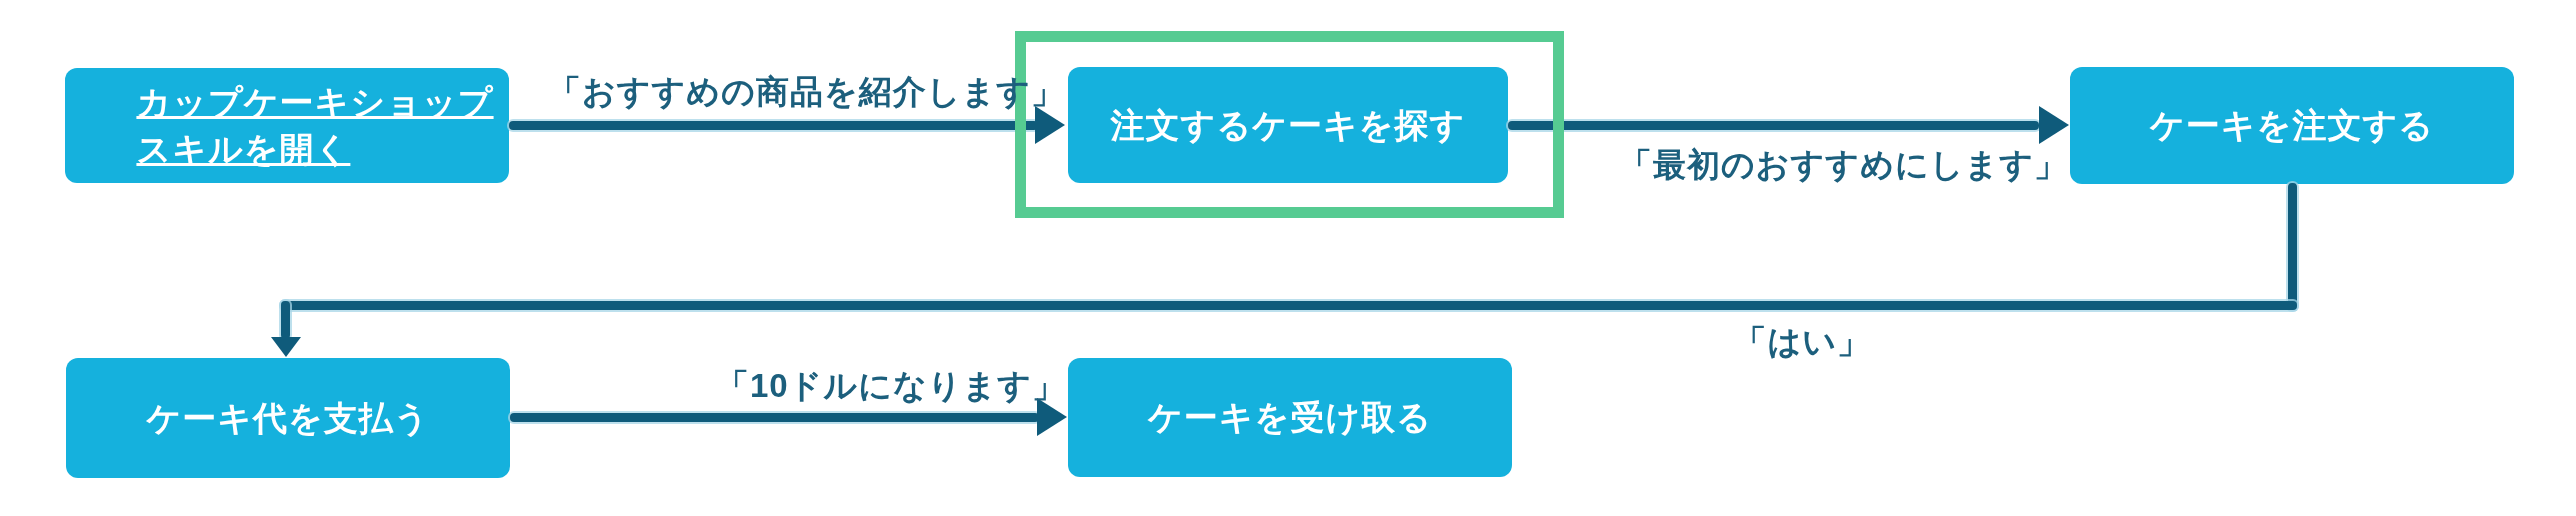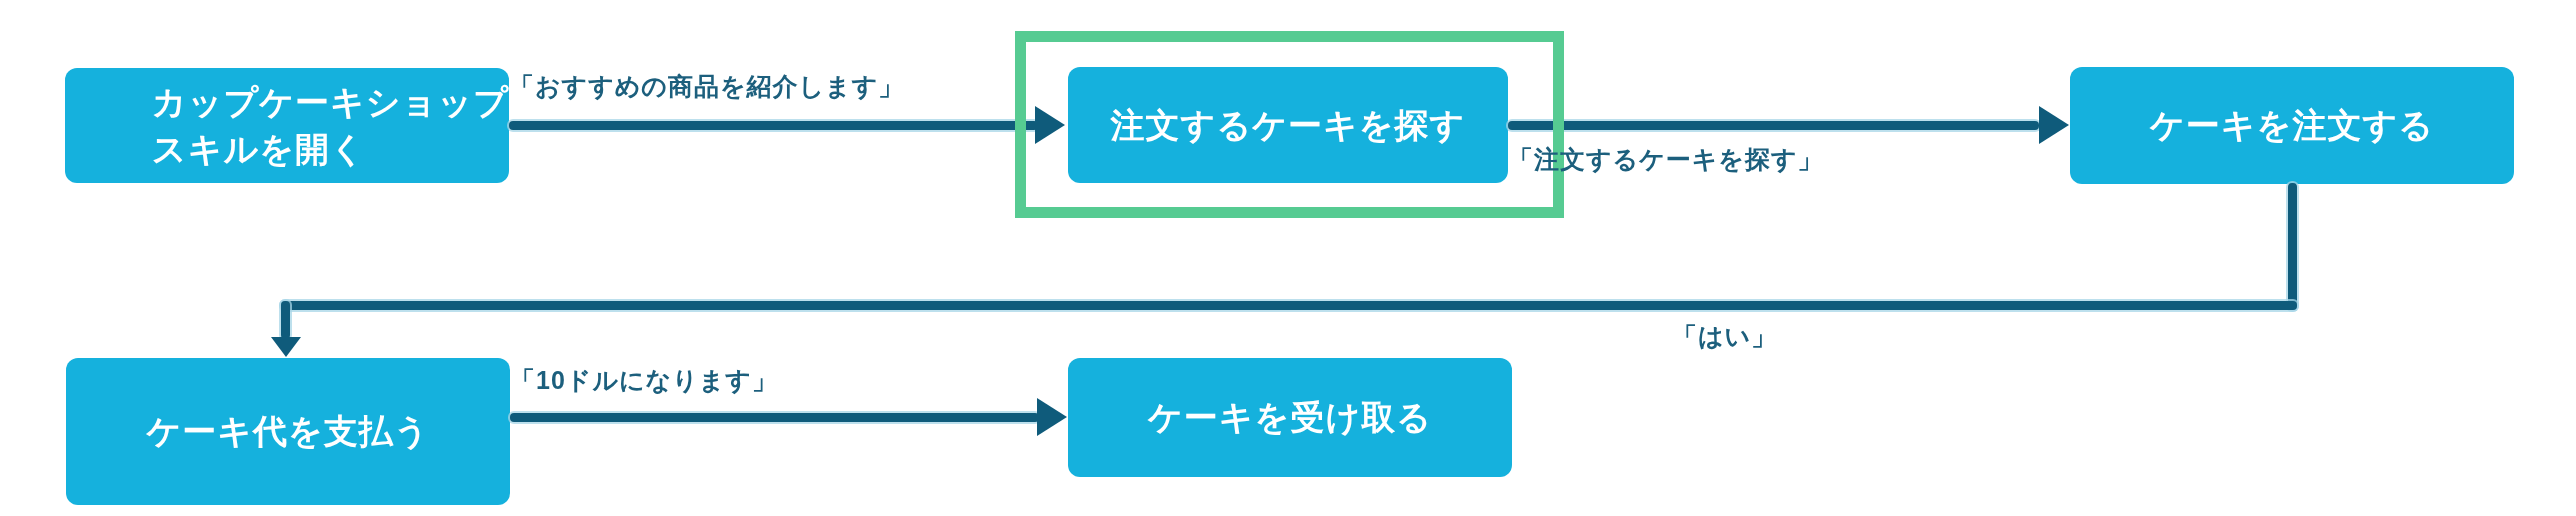--- a/index.html
+++ b/index.html
@@ -31,23 +31,24 @@
     font-size: 34px;
     font-weight: bold;
     display: flex;
     align-items: center;
     justify-content: center;
     text-align: center;
     letter-spacing: 1px;
     line-height: 47px;
   }
   .node.align-left {
-    justify-content: flex-end;
+    justify-content: center;
     text-align: left;
     padding-left: 56px;
+    text-decoration: underline;
   }
 
   .highlight-rect {
     position: absolute;
     border: 11px solid var(--highlight-border);
     background: transparent;
     z-index: 3;
     pointer-events: none;
   }
 
@@ -73,23 +74,23 @@
     width: 0; height: 0;
     border-left: 15px solid transparent;
     border-right: 15px solid transparent;
     border-top: 20px solid var(--connector);
     z-index: 4;
   }
 
   .edge-label {
     position: absolute;
     color: var(--label-text);
-    font-size: 25px;
+    font-size: 33px;
     font-weight: bold;
-    text-align: left;
+    text-align: right;
     white-space: nowrap;
     letter-spacing: 1px;
     z-index: 5;
   }
 </style>
 </head>
 <body>
 
 <div class="canvas">
 
@@ -117,31 +118,31 @@
   </div>
 
   <div class="node" style="left:2070px; top:67px; width:444px; height:117px;">
     <span>ケーキを注文する</span>
   </div>
 
   <div class="node" style="left:1068px; top:67px; width:440px; height:116px;">
     <span>注文するケーキを探す</span>
   </div>
 
-  <div class="node" style="left:66px; top:358px; width:444px; height:147px;">
+  <div class="node" style="left:66px; top:358px; width:444px; height:120px;">
     <span>ケーキ代を支払う</span>
   </div>
 
   <div class="node" style="left:1068px; top:358px; width:444px; height:119px;">
     <span>ケーキを受け取る</span>
   </div>
 
   <div class="edge-label" style="left:509px; top:70px; width:556px;">「おすすめの商品を紹介します」</div>
 
-  <div class="edge-label" style="left:1508px; top:143px; width:560px;">「注文するケーキを探す」</div>
+  <div class="edge-label" style="left:1508px; top:143px; width:560px;">「最初のおすすめにします」</div>
 
 
   <div class="edge-label" style="left:1672px; top:320px; width:199px;font-family:Liberation Mono, monospace;">「はい」</div>
 
   <div class="edge-label" style="left:510px; top:364px; width:556px;">「10ドルになります」</div>
 
 </div>
 
 
 </body></html>

